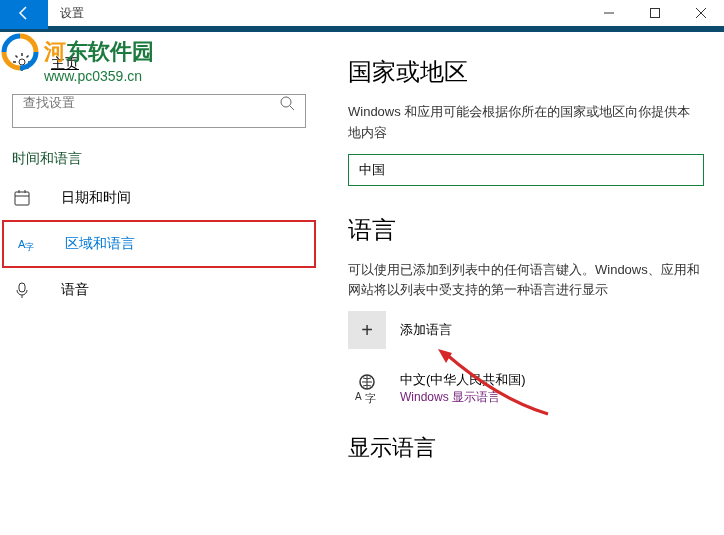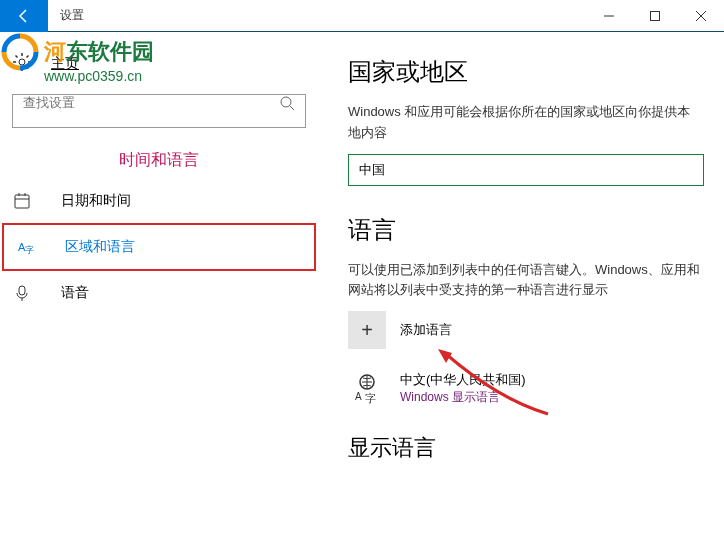--- a/index.html
+++ b/index.html
@@ -1,18 +1,18 @@
 <!DOCTYPE html>
 <html><head>
   <meta charset="utf-8">
   <style>
     * { margin: 0; padding: 0; box-sizing: border-box; font-family: "Microsoft YaHei", "Segoe UI", sans-serif; }
     body { width: 724px; height: 535px; background: #fff; overflow: hidden; position: relative; }
     
-    .titlebar { height: 32px; background: #fff; display: flex; align-items: center; border-bottom: 1px solid #0c4a6e; }
+    .titlebar { height: 32px; background: #fff; display: flex; align-items: center; border-bottom: 6px solid #0c4a6e; }
     .back-btn { width: 48px; height: 32px; background: #0078d7; display: flex; align-items: center; justify-content: center; }
     .back-btn svg { fill: #fff; }
     .title-text { margin-left: 12px; font-size: 12px; color: #333; }
     .win-controls { margin-left: auto; display: flex; }
     .win-btn { width: 46px; height: 32px; display: flex; align-items: center; justify-content: center; }
     .win-btn svg { stroke: #333; fill: none; }
     
     .watermark { position: absolute; top: 32px; left: 0; z-index: 10; pointer-events: none; }
     .wm-logo { display: flex; align-items: center; }
     .wm-circle { width: 40px; height: 40px; position: relative; }
@@ -24,21 +24,21 @@
     
     .sidebar { width: 318px; padding: 10px 0; }
     .home-row { display: flex; align-items: center; padding: 10px 12px; gap: 19px; text-decoration: underline; }
     .gear-icon svg { stroke: #333; fill: none; }
     .home-label { font-size: 14px; }
     
     .search-box { margin: 8px 12px; border: 1px solid #999; height: 34px; display: flex; align-items: flex-start; padding: 0 10px; }
     .search-input { border: none; outline: none; flex: 1; font-size: 13px; background: transparent; }
     .search-icon { color: #666; }
     
-    .category-label { padding: 14px 12px 8px; font-size: 16px; color: #be185d; text-align: center; }
+    .category-label { padding: 14px 12px 8px; font-size: 14px; color: #14532d; }
     
     .nav-item { display: flex; align-items: center; padding: 12px 12px; gap: 29px; font-size: 14px; }
     .nav-item.active { color: #0078d7; }
     .nav-item .icon { width: 20px; height: 20px; display: flex; align-items: center; justify-content: center; }
     .nav-item svg { stroke: #333; fill: none; }
     .nav-item.active svg { stroke: #0078d7; }
     
     .highlight-box { border: 2px solid #d62828; margin: 0 2px; }
     
     .main { flex: 1; padding: 24px 24px 0 30px; overflow-y: auto; }

